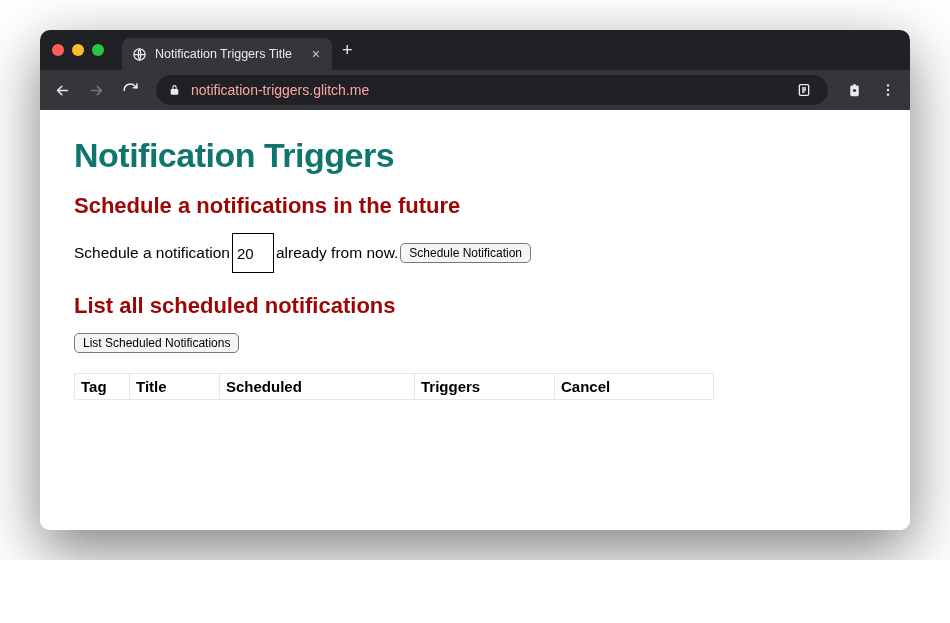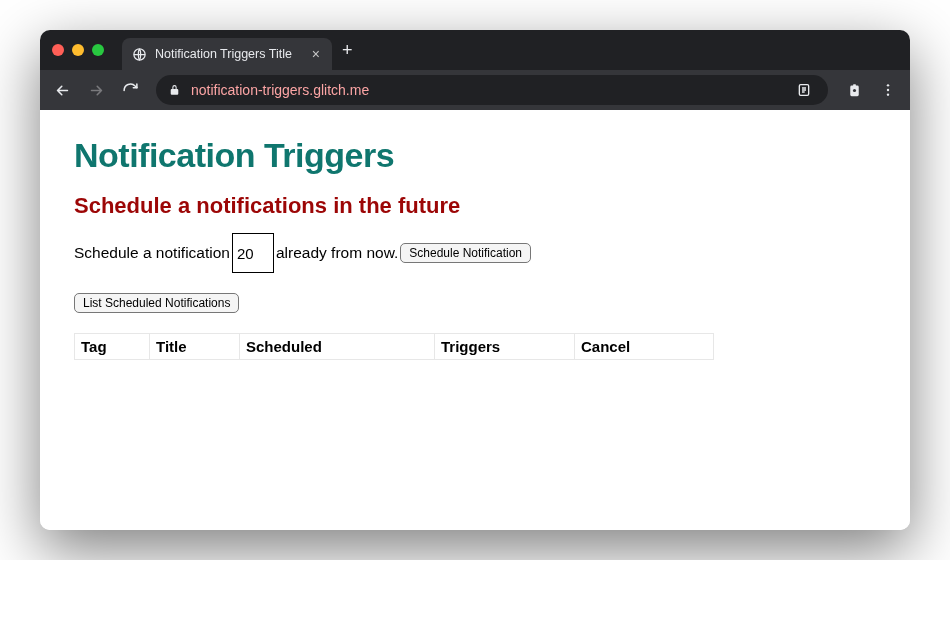--- a/index.html
+++ b/index.html
@@ -223,28 +223,29 @@
     <h1 class="page-title">Notification Triggers</h1>
 
     <h2 class="section-title">Schedule a notifications in the future</h2>
     <div class="row">
       <span>Schedule a notification</span>
       <input class="num" type="text" value="20" style="">
       <span>already from now.</span>
       <button class="small">Schedule Notification</button>
     </div>
 
+    <h2 class="section-title">List all scheduled notifications</h2>
     <div class="row">
       <button class="small">List Scheduled Notifications</button>
     </div>
 
     <table class="sched">
       <thead>
         <tr>
-          <th style="width:75px">Tag</th>
+          <th style="width:55px">Tag</th>
           <th style="width:90px">Title</th>
           <th style="width:195px">Scheduled</th>
           <th style="width:140px">Triggers</th>
           <th>Cancel</th>
         </tr>
       </thead>
     </table>
   </div>
 </div>
 

